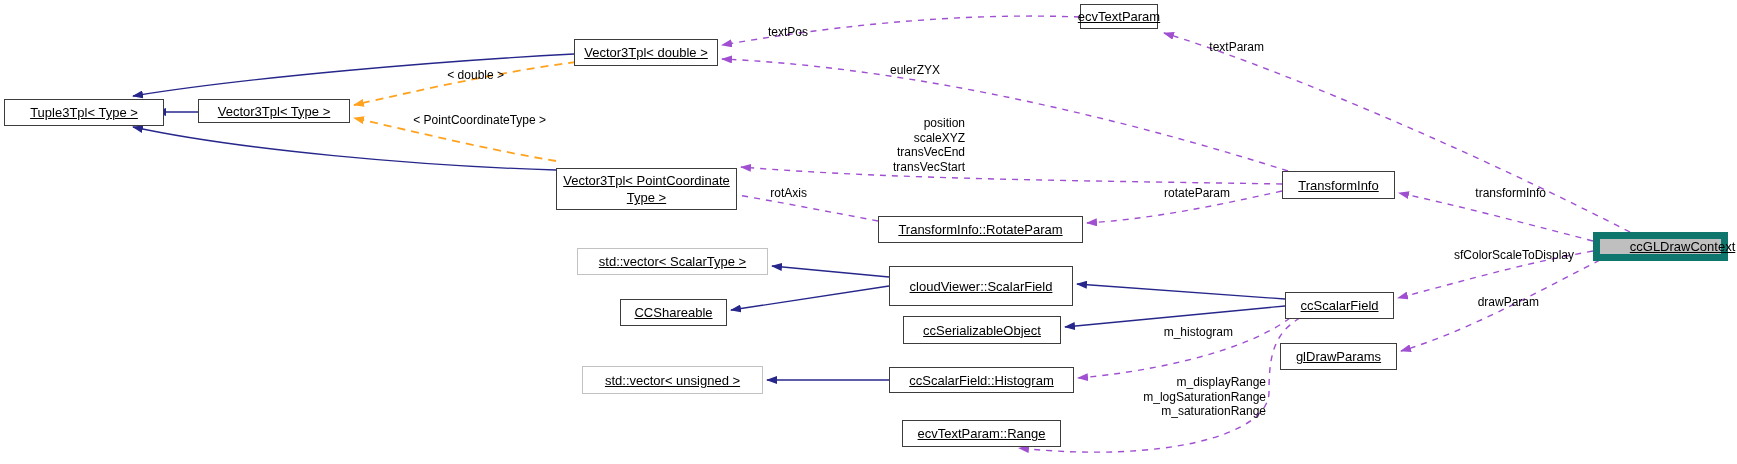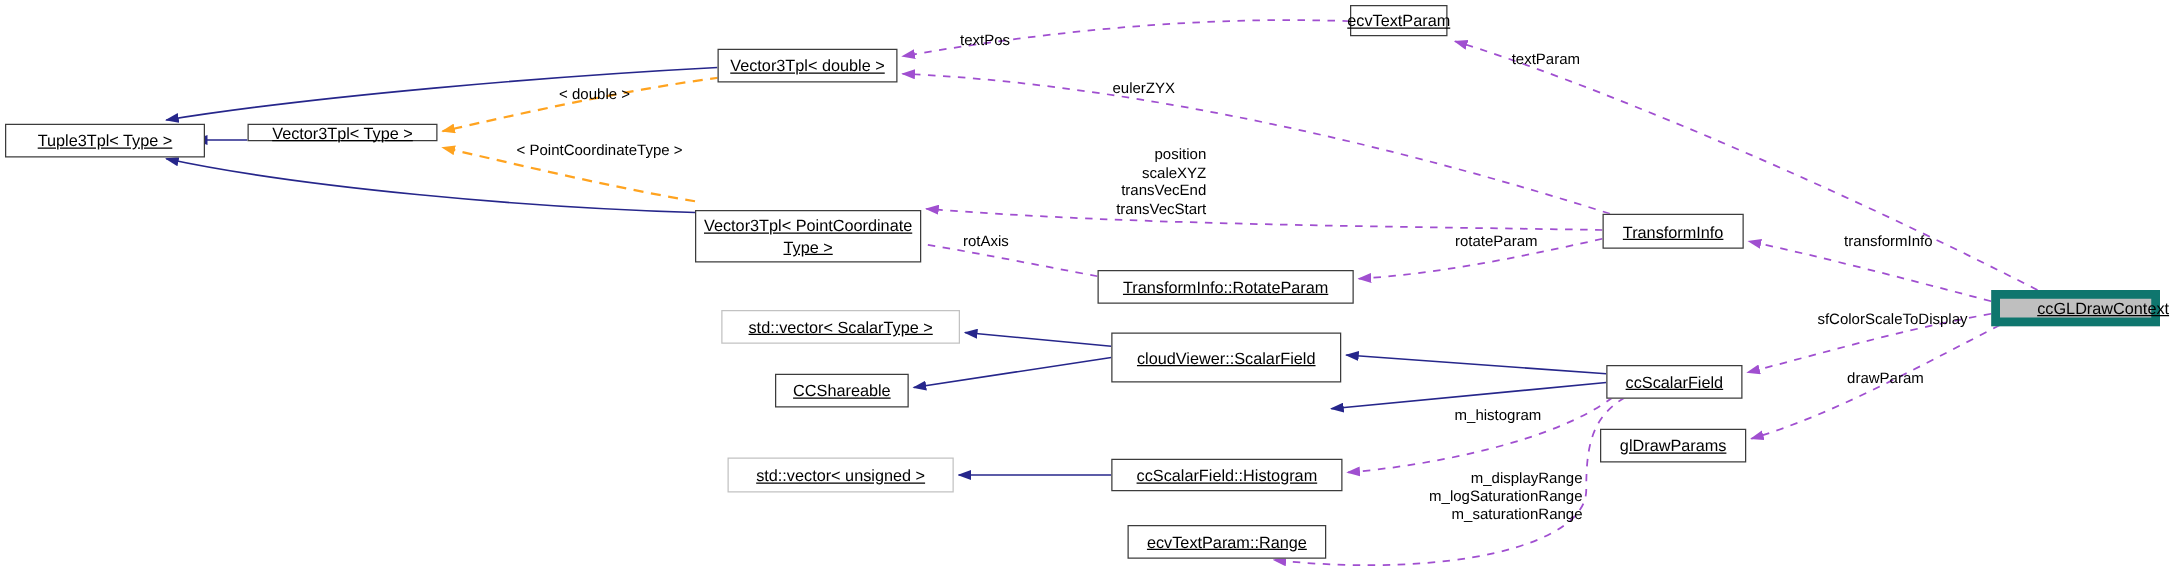--- a/index.html
+++ b/index.html
@@ -66,31 +66,32 @@
     <path class="edge-u" d="M 878,221 C 830,212 770,200 719,192" marker-end="url(#mPurple)"></path>
     <path class="edge-u" d="M 1630,232 C 1450,140 1260,62 1164,33" marker-end="url(#mPurple)"></path>
     <path class="edge-u" d="M 1593,241 C 1520,222 1460,206 1399,193" marker-end="url(#mPurple)"></path>
     <path class="edge-u" d="M 1593,251 C 1520,264 1460,282 1398,298" marker-end="url(#mPurple)"></path>
     <path class="edge-u" d="M 1600,260 C 1530,296 1465,332 1401,351" marker-end="url(#mPurple)"></path>
     <path class="edge-u" d="M 1290,318 C 1245,352 1150,372 1078,378" marker-end="url(#mPurple)"></path>
     <path class="edge-u" d="M 1300,318 C 1272,334 1269,360 1269,392 C 1269,436 1160,463 1019,448" marker-end="url(#mPurple)"></path>
   </svg>
 
   <div class="node" style="left:4px;top:99px;width:160px;height:27px">Tuple3Tpl&lt; Type &gt;</div>
-  <div class="node" style="left:198px;top:99px;width:152px;height:14px">Vector3Tpl&lt; Type &gt;</div>
+  <div class="node" style="left:198px;top:99px;width:152px;height:24px">Vector3Tpl&lt; Type &gt;</div>
   <div class="node" style="left:574px;top:39px;width:144px;height:27px">Vector3Tpl&lt; double &gt;</div>
   <div class="node" style="left:556px;top:168px;width:181px;height:42px">Vector3Tpl&lt; PointCoordinate
 Type &gt;</div>
   <div class="node" style="left:1080px;top:4px;width:78px;height:25px">ecvTextParam</div>
   <div class="node" style="left:1282px;top:171px;width:113px;height:28px">TransformInfo</div>
   <div class="node" style="left:878px;top:216px;width:205px;height:27px">TransformInfo::RotateParam</div>
   <div class="node main" style="left:1593px;top:232px;width:135px;height:29px">ccGLDrawContext</div>
   <div class="node muted" style="left:577px;top:248px;width:191px;height:27px">std::vector&lt; ScalarType &gt;</div>
   <div class="node" style="left:889px;top:266px;width:184px;height:40px">cloudViewer::ScalarField</div>
   <div class="node" style="left:620px;top:299px;width:107px;height:27px">CCShareable</div>
+  <div class="node" style="left:903px;top:316px;width:158px;height:28px">ccSerializableObject</div>
   <div class="node" style="left:1285px;top:292px;width:109px;height:27px">ccScalarField</div>
   <div class="node" style="left:1280px;top:343px;width:117px;height:27px">glDrawParams</div>
   <div class="node muted" style="left:582px;top:366px;width:181px;height:28px">std::vector&lt; unsigned &gt;</div>
   <div class="node" style="left:889px;top:367px;width:185px;height:26px">ccScalarField::Histogram</div>
   <div class="node" style="left:902px;top:420px;width:159px;height:27px">ecvTextParam::Range</div>
 
   <div class="elabel" style="left:750px;top:25px;width:58px">textPos</div>
   <div class="elabel" style="left:874px;top:63px;width:66px">eulerZYX</div>
   <div class="elabel" style="left:845px;top:116px;width:120px">position
 scaleXYZ

